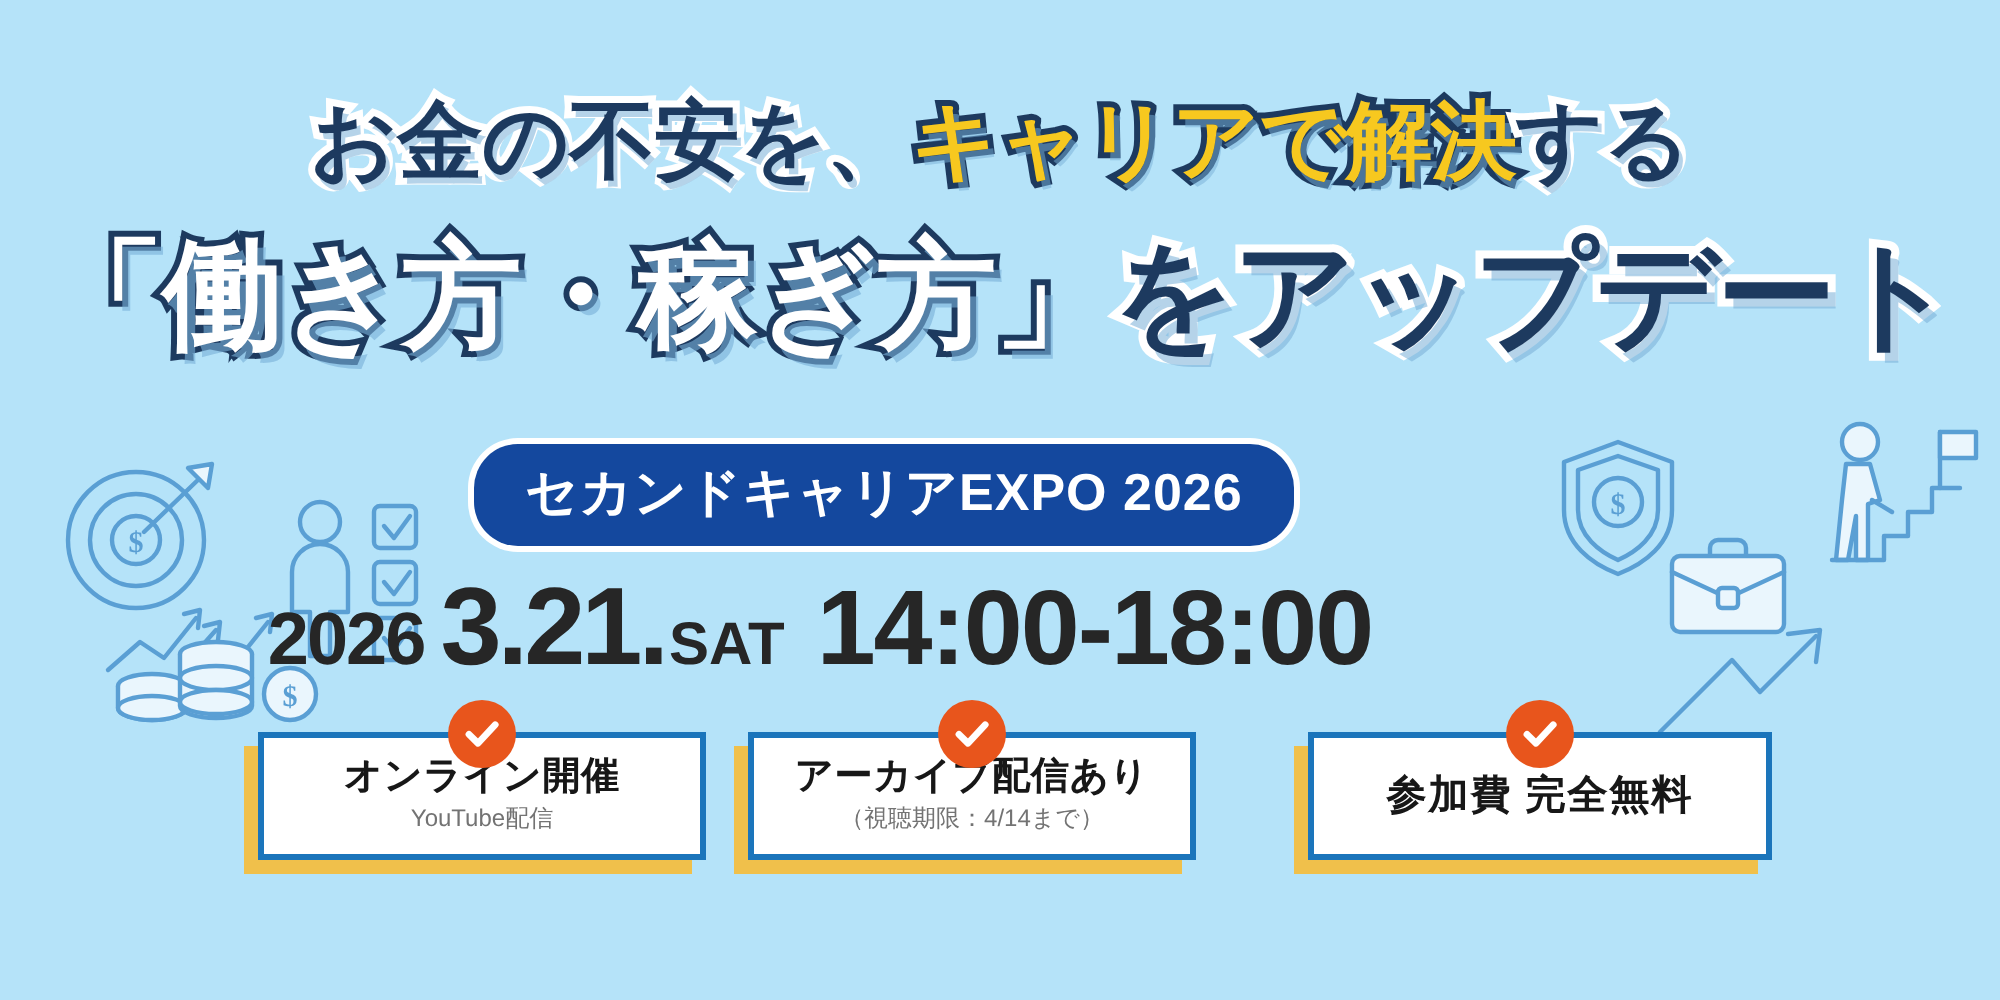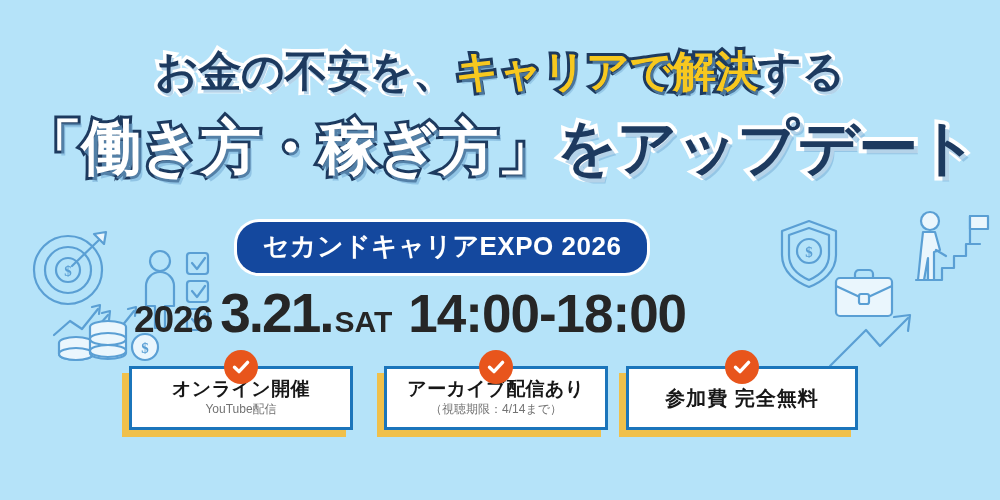--- a/index.html
+++ b/index.html
@@ -199,22 +199,22 @@
     background: #ffffff;
     border: 3px solid #1b75bb;
     box-shadow: -7px 7px 0 0 #f0c04b;
     box-sizing: border-box;
     display: flex;
     flex-direction: column;
     align-items: center;
     justify-content: center;
   }
   .infobox.b1 { left: 129px; width: 224px; }
-  .infobox.b2 { left: 384px; width: 224px; }
-  .infobox.b3 { left: 626px; width: 232px; align-items: center; }
+  .infobox.b2 { left: 374px; width: 224px; }
+  .infobox.b3 { left: 654px; width: 232px; align-items: center; }
 
   .box-main {
     font-size: 19px;
     font-weight: bold;
     color: #171717;
     line-height: 1.1;
     letter-spacing: 0.4px;
   }
   .infobox.b3 .box-main {
     font-size: 20px;

